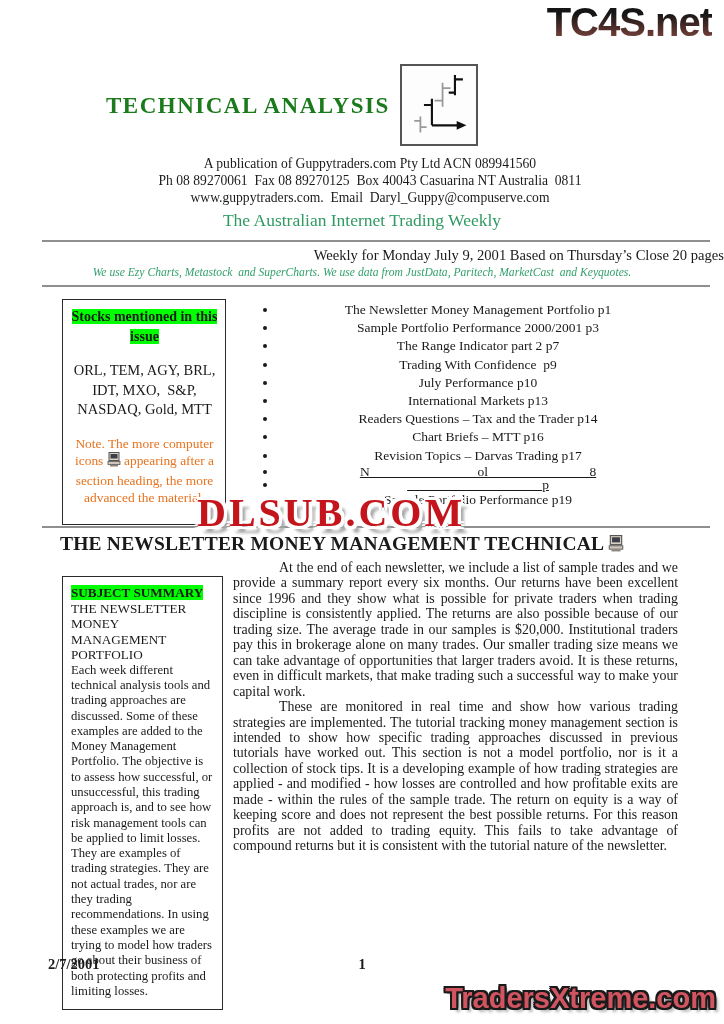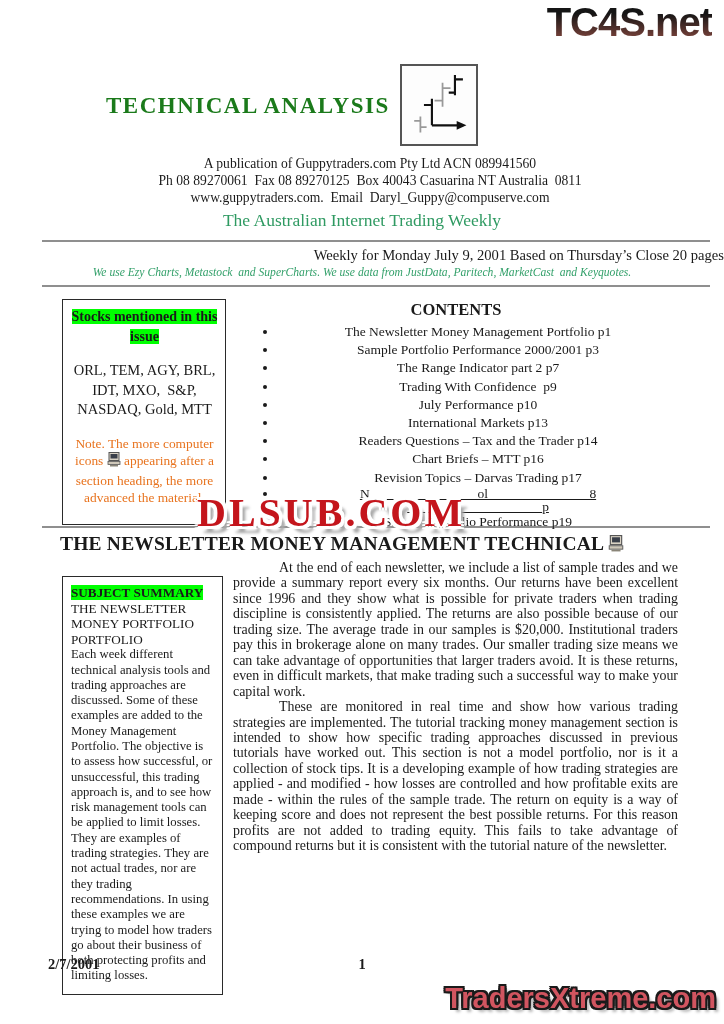--- a/index.html
+++ b/index.html
@@ -116,21 +116,20 @@
         <span>Note. The more computer icons </span><span class="pc-icon"><svg width="14" height="15" viewBox="0 0 14 15">
               <rect x="2" y="0.5" width="10" height="8" fill="#d9d2c4" stroke="#555" stroke-width="1"></rect>
               <rect x="3.5" y="2" width="7" height="4.5" fill="#3a3f4a"></rect>
               <rect x="1" y="9.5" width="12" height="3" fill="#cfc8ba" stroke="#555" stroke-width="0.8"></rect>
               <rect x="3" y="13" width="8" height="1.5" fill="#8a8578"></rect>
             </svg></span><span> appearing after a section heading, the more advanced the material.</span>
       </div>
     </div>
 
     <div class="contents-col">
-      <div class="contents-head">CONTENTS</div>
       <ul class="contents-list">
         <li>The Newsletter Money Management Portfolio p1</li>
         <li>Sample Portfolio Performance 2000/2001 p3</li>
         <li>The Range Indicator part 2 p7</li>
         <li>Trading With Confidence  p9</li>
         <li>July Performance p10</li>
         <li>International Markets p13</li>
         <li>Readers Questions – Tax and the Trader p14</li>
         <li>Chart Briefs – MTT p16</li>
         <li>Revision Topics – Darvas Trading p17</li>
@@ -150,21 +149,21 @@
           <rect x="3.5" y="2" width="7" height="4.5" fill="#3a3f4a"></rect>
           <rect x="1" y="9.5" width="12" height="3" fill="#cfc8ba" stroke="#555" stroke-width="0.8"></rect>
           <rect x="3" y="13" width="8" height="1.5" fill="#8a8578"></rect>
         </svg></span>
   </div>
 
   <div class="cols2">
     <div class="subject-box">
       <span class="hl subject-head">SUBJECT SUMMARY</span>
       <div class="subject-sub">THE NEWSLETTER</div>
-      <div class="subject-sub">MONEY PORTFOLIO</div>
+      <div class="subject-sub">MONEY MANAGEMENT</div>
       <div class="subject-sub">PORTFOLIO</div>
       <div class="subject-body">Each week different technical analysis tools and trading approaches are discussed. Some of these examples are added to the Money Management Portfolio. The objective is to assess how successful, or unsuccessful, this trading approach is, and to see how risk management tools can be applied to limit losses. They are examples of trading strategies. They are not actual trades, nor are they trading recommendations. In using these examples we are trying to model how traders go about their business of both protecting profits and limiting losses.</div>
     </div>
     <div class="body-col">
       <p>At the end of each newsletter, we include a list of sample trades and we provide a summary report every six months. Our returns have been excellent since 1996 and they show what is possible for private traders when trading discipline is consistently applied. The returns are also possible because of our trading size. The average trade in our samples is $20,000. Institutional traders pay this in brokerage alone on many trades. Our smaller trading size means we can take advantage of opportunities that larger traders avoid. It is these returns, even in difficult markets, that make trading such a successful way to make your capital work.</p>
       <p>These are monitored in real time and show how various trading strategies are implemented. The tutorial tracking money management section is intended to show how specific trading approaches discussed in previous tutorials have worked out. This section is not a model portfolio, nor is it a collection of stock tips. It is a developing example of how trading strategies are applied - and modified - how losses are controlled and how profitable exits are made - within the rules of the sample trade. The return on equity is a way of keeping score and does not represent the best possible returns. For this reason profits are not added to trading equity. This fails to take advantage of compound returns but it is consistent with the tutorial nature of the newsletter.</p>
     </div>
   </div>
 
   <div class="footer">

